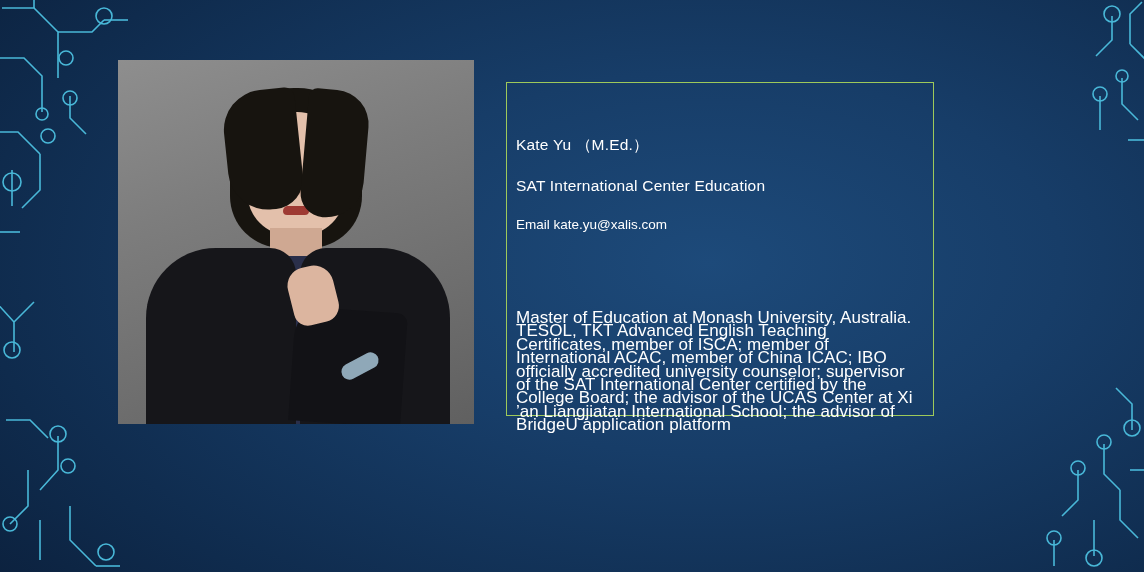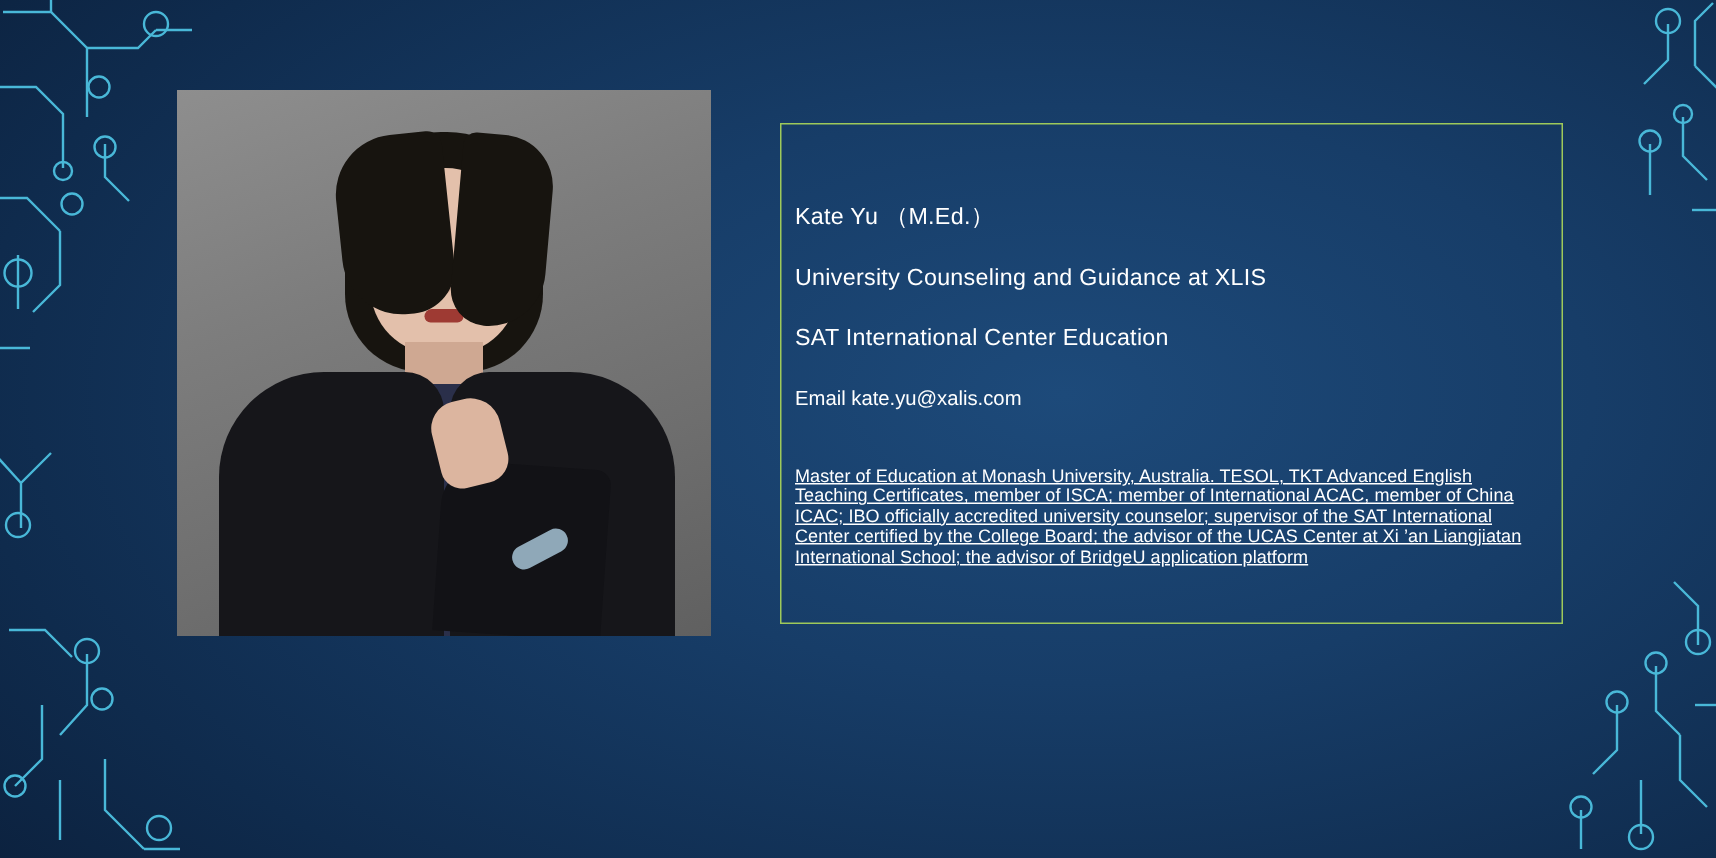--- a/index.html
+++ b/index.html
@@ -193,23 +193,23 @@
     width: 40px;
     height: 16px;
     background: #8fa8b8;
     border-radius: 8px;
     transform: rotate(-28deg);
   }
 
   
   .info-card {
     position: absolute;
-    left: 520px;
+    left: 506px;
     top: 82px;
-    width: 522px;
+    width: 428px;
     height: 334px;
     border: 1px solid #9ec95a;
     box-sizing: border-box;
     padding: 0;
   }
   .info-inner {
     position: absolute;
     left: 9px;
     top: 54px;
     right: 14px;
@@ -228,24 +228,23 @@
     font-size: 13.5px;
     line-height: 1;
     margin-bottom: 16px;
   }
   .bio {
     position: absolute;
     left: 9px;
     top: 228px;
     right: 14px;
     color: #ffffff;
-    font-size: 12px;
+    font-size: 17px;
     line-height: 13.4px;
     letter-spacing: .05px;
-    text-decoration: underline;
   }
 </style>
 </head>
 <body>
 
 <div class="slide">
 
   <svg class="circuit circuit-left" width="150" height="572" viewBox="0 0 150 572" fill="none">
     <g stroke="#49b8d8" stroke-width="1.6" fill="none">
       <path d="M2 8 L34 8 L58 32 L58 78"></path>
@@ -327,20 +326,19 @@
     <div class="p-jacket-l"></div>
     <div class="p-jacket-r"></div>
     <div class="p-arm"></div>
     <div class="p-hand"></div>
     <div class="p-cuff"></div>
   </div>
 
   <div class="info-card">
     <div class="info-inner">
       <div class="line-name">Kate Yu  （M.Ed.）</div>
-      <div class="line-role">University Counseling and Guidance at XLIS</div>
       <div class="line-title">SAT International Center Education</div>
       <div class="line-email">Email kate.yu@xalis.com</div>
     </div>
     <div class="bio">Master of Education at Monash University, Australia. TESOL, TKT Advanced English Teaching Certificates, member of ISCA; member of International ACAC, member of China ICAC; IBO officially accredited university counselor; supervisor of the SAT International Center certified by the College Board; the advisor of the UCAS Center at Xi ’an Liangjiatan International School; the advisor of  BridgeU application platform</div>
   </div>
 
 </div>
 
 </body></html>

